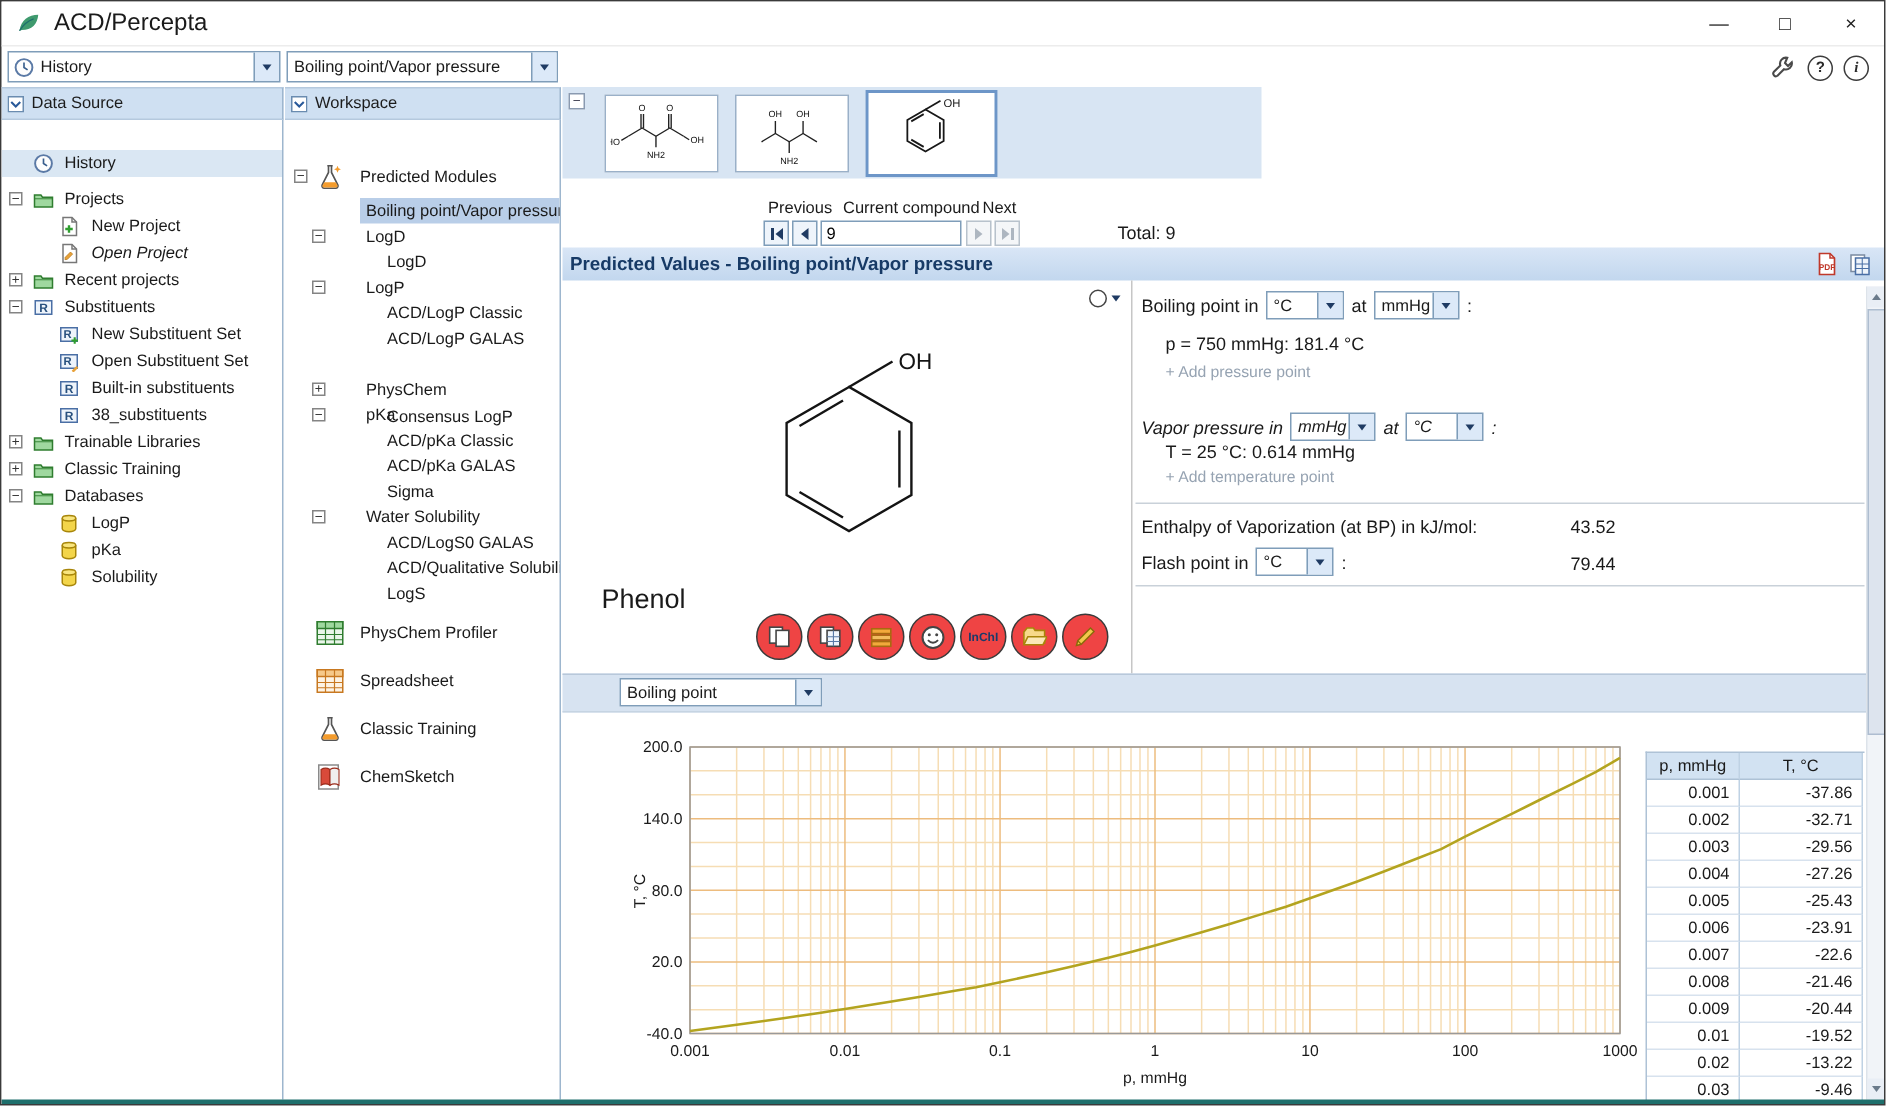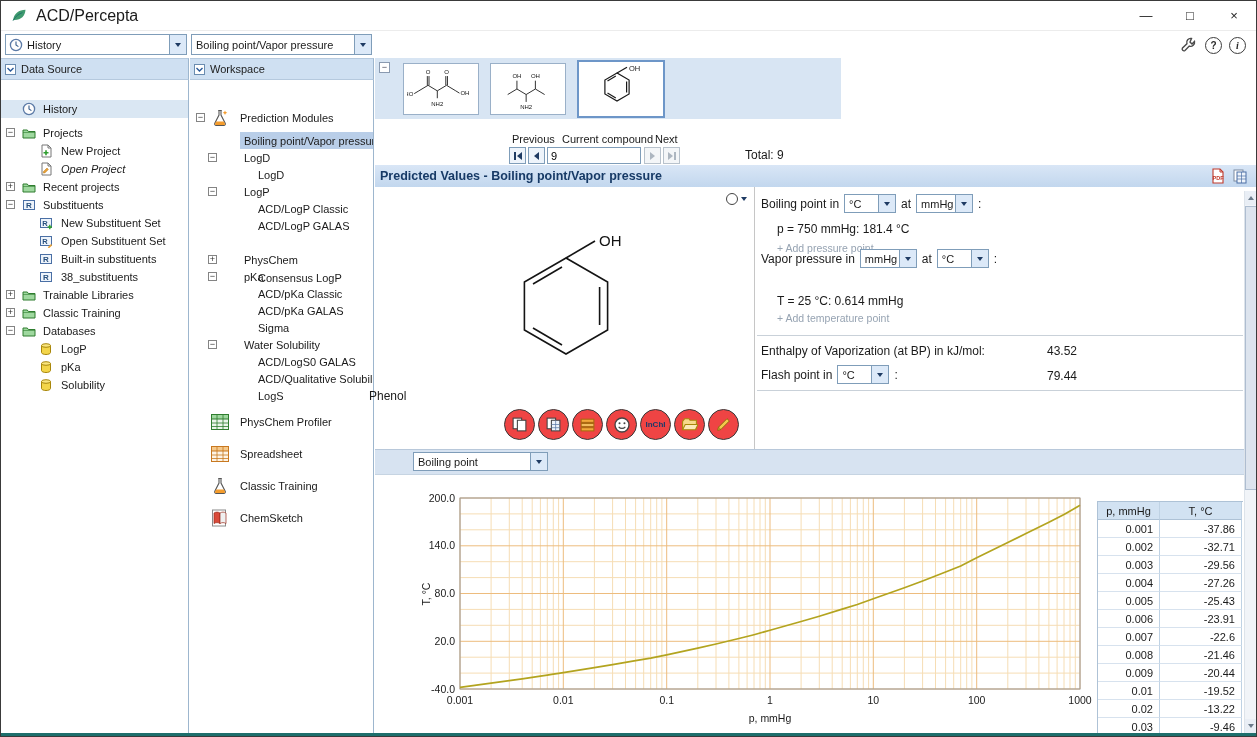--- a/index.html
+++ b/index.html
@@ -74,21 +74,21 @@
   .td.c1{width:62px;}
   .td.c2{width:82px;}
   .tr.th .td{background:#d2e2f2;border-bottom:1px solid #aec2d6;justify-content:center;padding-right:0;}
   
   .sbar{position:absolute;left:1243px;top:190px;width:13px;bottom:3px;background:#f1f4f8;border-left:1px solid #dde3ea;}
   .sb-arrow{position:absolute;left:0;width:12px;height:14px;background:#e9eef5;display:flex;align-items:center;justify-content:center;}
   .sb-tri-u{width:0;height:0;border-left:3.5px solid transparent;border-right:3.5px solid transparent;border-bottom:4.5px solid #6a7a8a;}
   .sb-tri-d{width:0;height:0;border-left:3.5px solid transparent;border-right:3.5px solid transparent;border-top:4.5px solid #6a7a8a;}
   .sb-thumb{position:absolute;left:0;top:15px;width:12px;height:284px;background:#dde4ee;border:1px solid #aebdd0;}
   .bottom-strip{position:absolute;left:0;right:0;bottom:0;height:3px;background:#1e6f6c;}
-  .pname{position:absolute;left:368px;top:388px;font-size:12px;}
+  .pname{position:absolute;left:400px;top:388px;font-size:18px;}
 </style>
 </head>
 <body>
 
 <div id="app">
 
   <div class="titlebar">
     <span class="logo">
       <svg viewBox="0 0 17 17">
           <path d="M2 13.5C3 6.5 8 2.8 14.5 2.8c-.5 6.2-4.2 10.2-11 10.2z" fill="#3f9a6e"></path>
@@ -270,21 +270,21 @@
       </div>
     </div>
   <div class="tree" id="tree-ws" style="left:189px;width:184px;border-right:1px solid #9db6ce;">
       <div class="trow big" style="height: 28px;">
         <span class="exp" style="left: 6px;">−</span>
         <span class="ticon bigicon" style="left: 20px;"><svg viewBox="0 0 20 20">
             <path d="M8.2 2.5h3.6M9 2.5v4.5L4.8 15.2a1.6 1.6 0 0 0 1.4 2.3h7.6a1.6 1.6 0 0 0 1.4-2.3L11 7V2.5" fill="#fff" stroke="#555" stroke-width="1.1"></path>
             <path d="M6.2 13.5h7.6l1.2 2.2a.9.9 0 0 1-.8 1.3H5.8a.9.9 0 0 1-.8-1.3z" fill="#f49c2d"></path>
             <path d="M15 2.5l.7 1.6 1.6.7-1.6.7-.7 1.6-.7-1.6-1.6-.7 1.6-.7z" fill="#f49c2d"></path>
           </svg></span>
-        <span class="tlabel" style="left: 46px;">Prediction Modules</span>
+        <span class="tlabel" style="left: 46px;">Predicted Modules</span>
       </div>
       <div class="trow" style="height: 17px;">
         <span class="tlabel sel-label" style="left: 50px; right: 0px;">Boiling point/Vapor pressure</span>
       </div>
       <div class="trow" style="height: 17px;">
         <span class="exp" style="left: 18px;">−</span>
         <span class="tlabel" style="left: 50px;">LogD</span>
       </div>
       <div class="trow" style="height: 17px;">
         <span class="tlabel" style="left: 64px;">LogD</span>
@@ -530,21 +530,21 @@
         <span class="val">mmHg</span>
         <span class="cbtn">
           <span class="ar"></span>
         </span>
       </span>
     <span>:</span>
   </div>
   <span class="vres" style="left:776px;top:221px;">p = 750 mmHg: 181.4 °C</span>
   <span class="vadd" style="left:776px;top:241px;">+ Add pressure point</span>
 
-  <div class="vrow" style="left:760px;top:248px;">
+  <div class="vrow" style="left:760px;top:274px;font-style:italic;">
     <span>Vapor pressure in</span>
     <span class="combo inline" style="width:57px;">
         <span class="val">mmHg</span>
         <span class="cbtn">
           <span class="ar"></span>
         </span>
       </span>
     <span>at</span>
     <span class="combo inline" style="width:52px;">
         <span class="val">°C</span>

